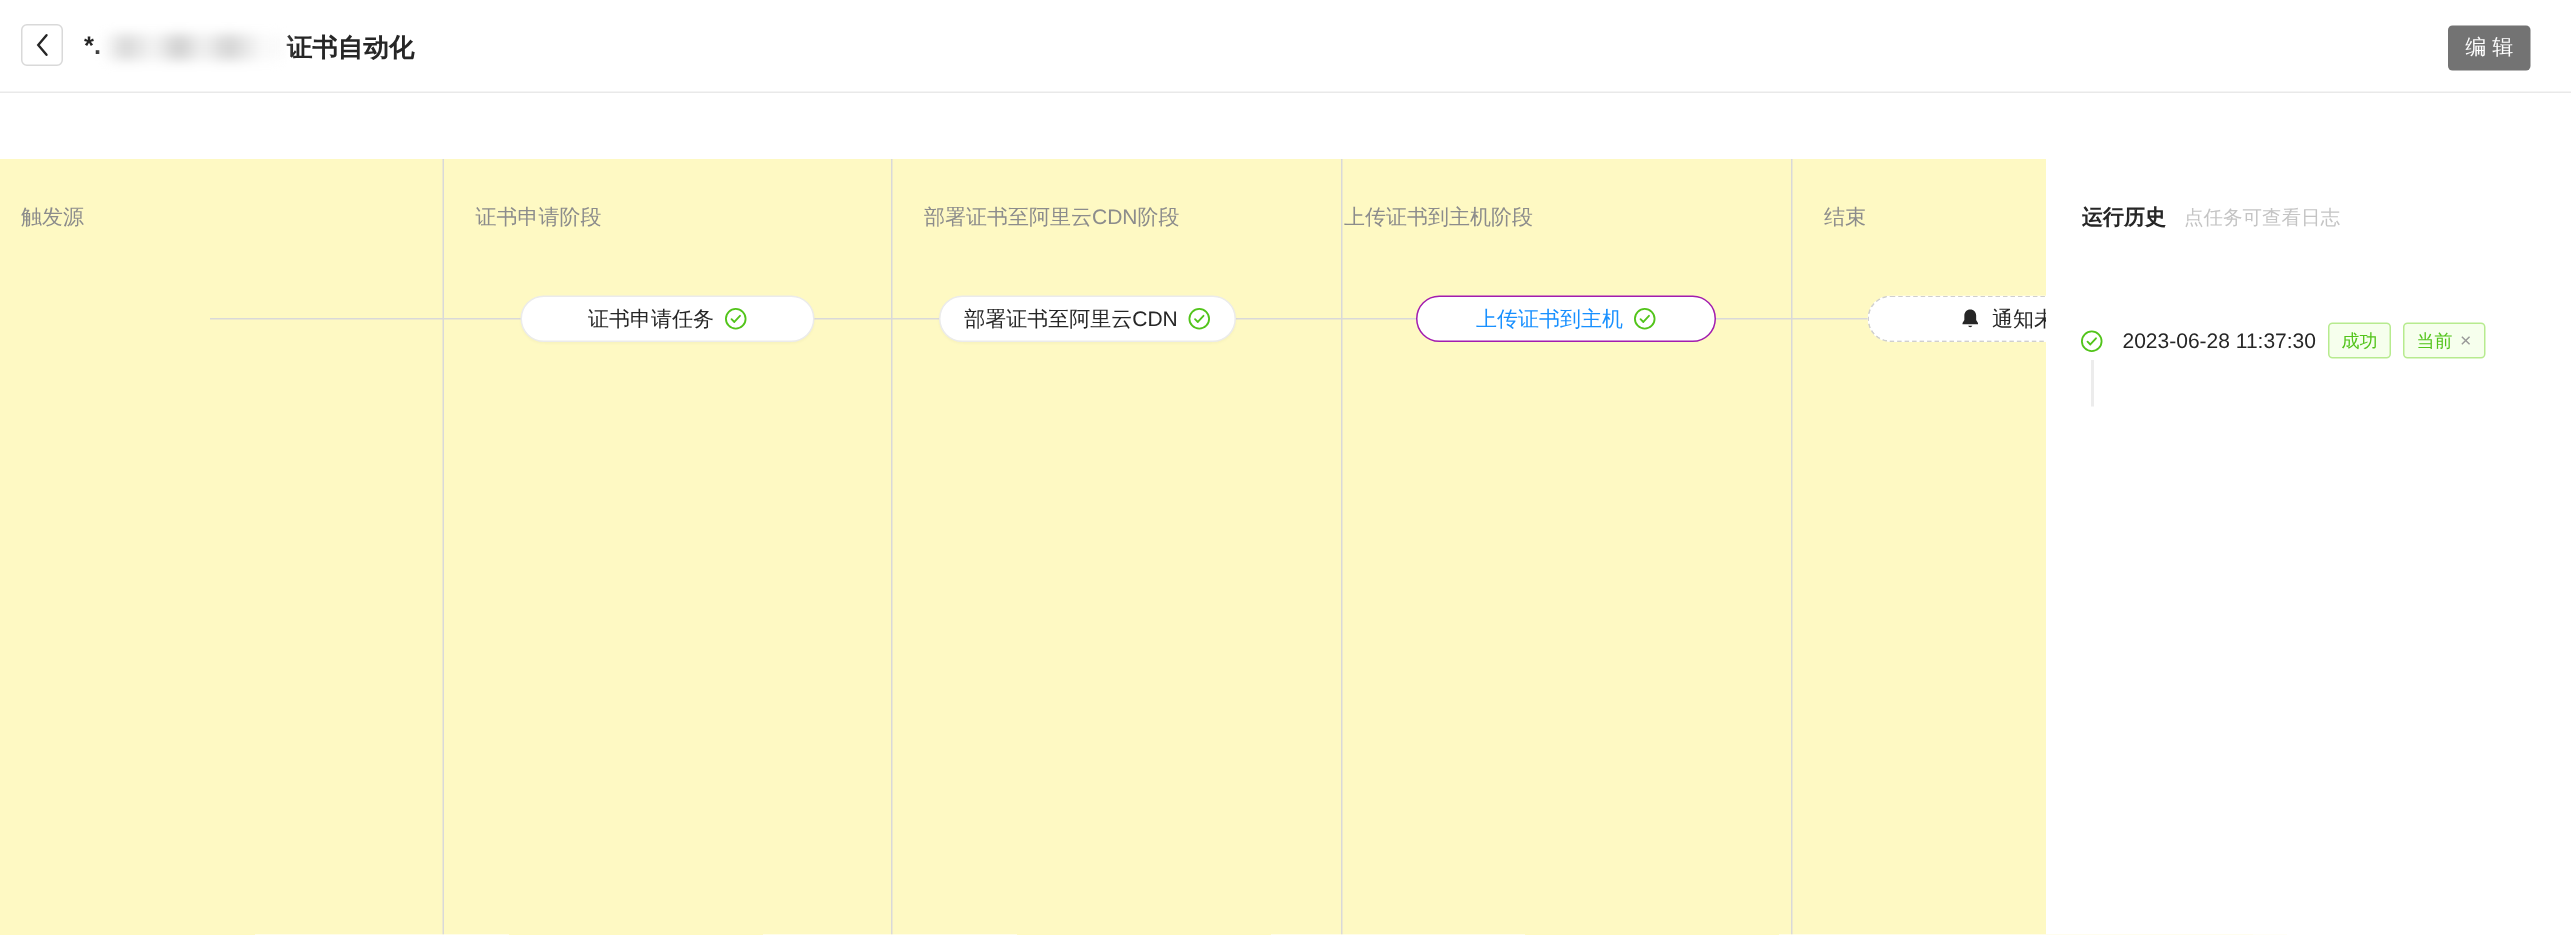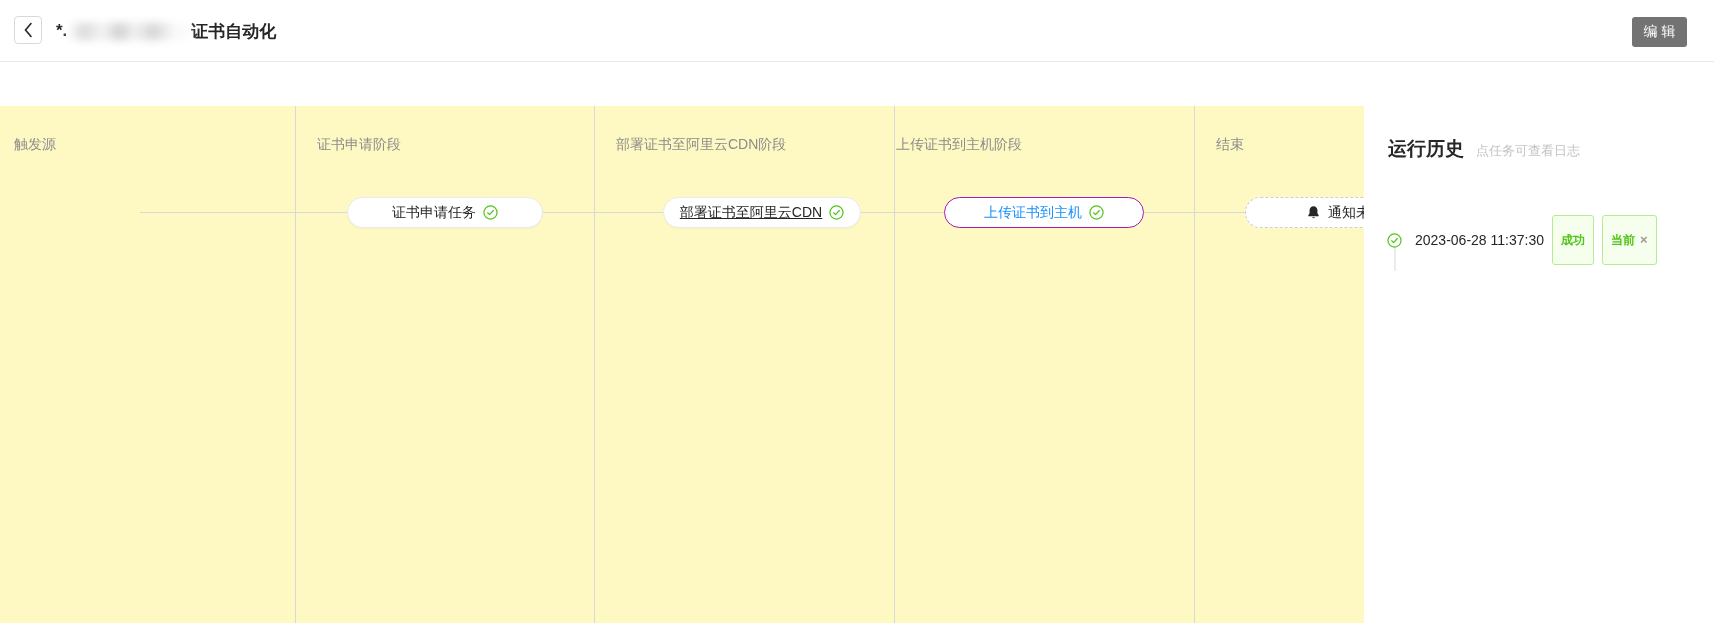--- a/index.html
+++ b/index.html
@@ -31,37 +31,37 @@
   .stage-label { position:absolute; top:30px; font-size:14px; color:#8c8c8c; white-space:nowrap; }
   .sl1{left:14px;} .sl2{left:317px;} .sl3{left:616px;} .sl4{left:896px;} .sl5{left:1216px;}
   .connector { position:absolute; top:106px; left:140px; width:1204px; height:1px; background:#d9d9d9; }
 
   .pill { position:absolute; top:91px; height:31px; border-radius:16px; display:flex;
           align-items:center; justify-content:center; gap:7px; font-size:14px; cursor:pointer;
           white-space:nowrap; background:#fff; color:#262626; border:1px solid #ebebeb;
           box-shadow:0 1px 2px rgba(0,0,0,0.03); }
   .pill-trigger { left:44px; width:201px; background:#1890ff; border:1px solid #1890ff; color:#fff; }
   .pill-apply   { left:347px; width:196px; }
-  .pill-cdn     { left:663px; width:198px;text-decoration:underline; }
+  .pill-cdn     { left:626px; width:198px; }
   .pill-host    { left:944px; width:200px; border:1px solid #a21caf; color:#1890ff; box-shadow:none; }
   .pill-notify  { left:1245px; width:200px; border:1px dashed #cfcfcf; box-shadow:none; }
   .icon { display:inline-flex; align-items:center; }
 
   
   .panel { position:absolute; top:0; left:1364px; width:350px; height:561px; background:#fff;
            z-index:5; padding:30px 0 0 24px; }
   .panel-head { display:flex; align-items:baseline; gap:12px; }
-  .panel-title { font-size:19px; font-weight:700; color:#262626; }
+  .panel-title { font-size:14px; font-weight:700; color:#262626; }
   .panel-sub { font-size:13px; color:#c4c4c4; }
   .entry { position:absolute; left:23px; display:flex; align-items:center; }
   .entry-1 { top:109px; } .entry-2 { top:168px; }
   .timeline { position:absolute; left:30px; top:134px; width:2px; height:31px; background:#ececec; }
   .entry-time { margin-left:13px; font-size:14px; color:#262626; }
-  .tag { margin-left:8px; font-size:12px; line-height:18px; padding:15px 8px; border-radius:3px;
-         display:inline-flex; align-items:center; gap:5px; cursor:pointer; white-space:nowrap;font-weight:bold; }
+  .tag { margin-left:8px; font-size:12px; line-height:18px; padding:2px 8px; border-radius:3px;
+         display:inline-flex; align-items:center; gap:5px; cursor:pointer; white-space:nowrap; }
   .tag-green { background:#f6ffed; border:1px solid #b7eb8f; color:#52c41a; }
   .tag-red   { background:#fff1f0; border:1px solid #ffa39e; color:#f5222d; }
   .tag-blue  { background:#e6f7ff; border:1px solid #91d5ff; color:#1890ff; }
   .tag-close { color:#999; font-size:13px; cursor:pointer; }
 </style>
 </head>
 <body>
 
 <div class="page">
 

